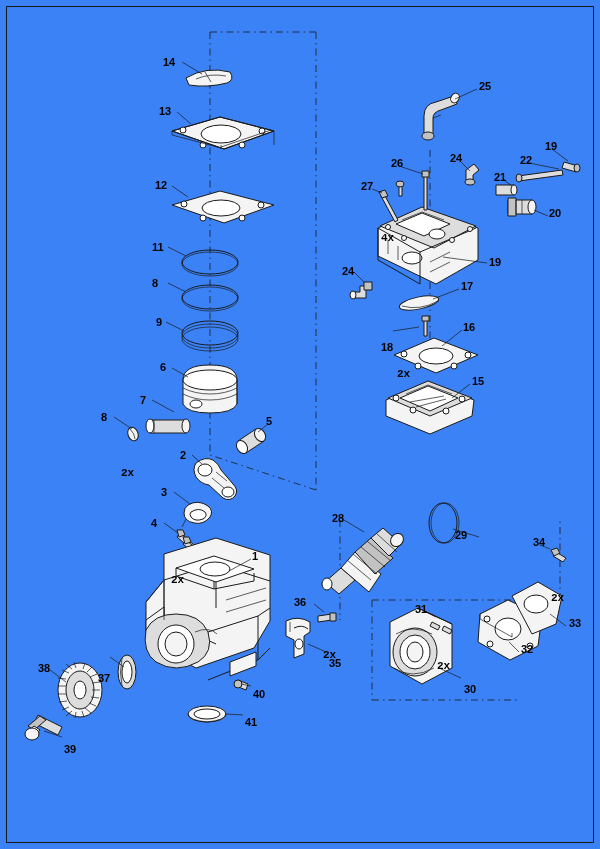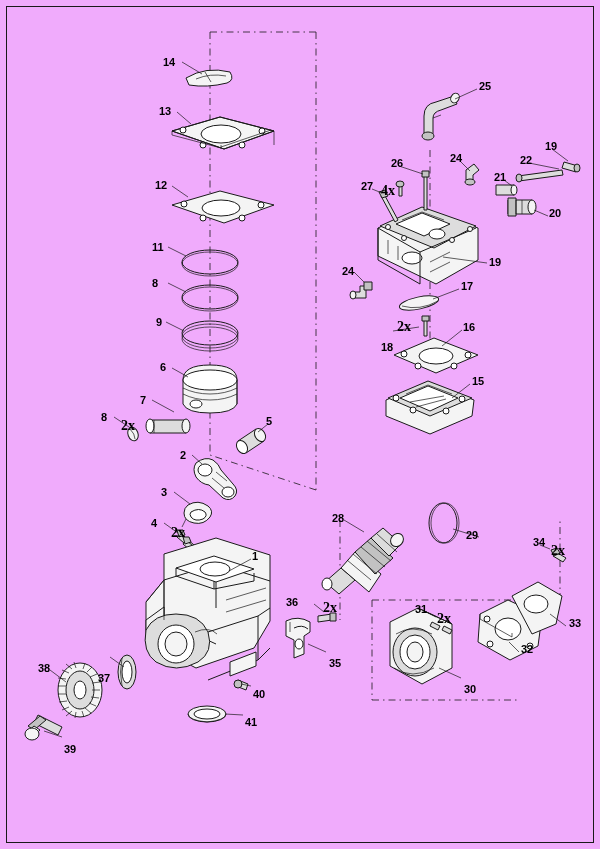--- a/index.html
+++ b/index.html
@@ -7,21 +7,21 @@
     padding: 0;
     background: #ffffff;
   }
   body {
     font-family: "Liberation Sans", sans-serif;
   }
   #page {
     position: relative;
     width: 600px;
     height: 849px;
-    background: #f0abfc;
+    background: #3b82f6;
     overflow: hidden;
   }
   #frame {
     position: absolute;
     left: 6px;
     top: 6px;
     width: 588px;
     height: 837px;
     border: 1px solid #1a1a1a;
     box-sizing: border-box;
@@ -38,26 +38,27 @@
     font-family: "Liberation Sans", sans-serif;
     font-size: 11px;
     font-weight: bold;
     color: #000000;
     white-space: nowrap;
     line-height: 11px;
     letter-spacing: 0px;
   }
   .qty {
     position: absolute;
-    font-family: Liberation Serif, serif;
-    font-size: 14px;
+    font-family: Liberation Mono, monospace;
+    font-size: 11px;
     font-weight: bold;
     color: #000000;
     white-space: nowrap;
     line-height: 9px;
+    margin-top: 48px;
   }
 </style>
 </head>
 <body>
 
 <div id="page">
   <div id="frame"></div>
 
   <svg id="canvas" viewBox="0 0 600 849" xmlns="http://www.w3.org/2000/svg">
     <defs>
@@ -490,26 +491,26 @@
   <div class="lbl" style="left:494px; top:172px;">21</div>
   <div class="lbl" style="left:361px; top:181px;">27</div>
   <div class="lbl" style="left:549px; top:208px;">20</div>
   <div class="lbl" style="left:489px; top:257px;">19</div>
   <div class="lbl" style="left:342px; top:266px;">24</div>
   <div class="lbl" style="left:461px; top:281px;">17</div>
   <div class="lbl" style="left:381px; top:330px;margin-top:12px;">18</div>
   <div class="lbl" style="left:463px; top:322px;">16</div>
   <div class="lbl" style="left:472px; top:376px;">15</div>
   <div class="lbl" style="left:332px; top:513px;">28</div>
-  <div class="lbl" style="left:466px; top:530px;">29</div>
+  <div class="lbl" style="left:455px; top:530px;">29</div>
   <div class="lbl" style="left:533px; top:537px;">34</div>
   <div class="lbl" style="left:415px; top:604px;">31</div>
   <div class="lbl" style="left:569px; top:618px;">33</div>
   <div class="lbl" style="left:521px; top:644px;text-align:center;">32</div>
-  <div class="lbl" style="left:286px; top:597px;text-align:center;">36</div>
+  <div class="lbl" style="left:294px; top:597px;text-align:center;">36</div>
   <div class="lbl" style="left:329px; top:658px;">35</div>
   <div class="lbl" style="left:464px; top:684px;">30</div>
   <div class="lbl" style="left:98px; top:673px;">37</div>
   <div class="lbl" style="left:38px; top:663px;">38</div>
   <div class="lbl" style="left:64px; top:744px;">39</div>
   <div class="lbl" style="left:253px; top:689px;text-align:right;">40</div>
   <div class="lbl" style="left:245px; top:717px;">41</div>
 
   <div class="qty" style="left:381px; top:186px;">4x</div>
   <div class="qty" style="left:397px; top:322px;">2x</div>

